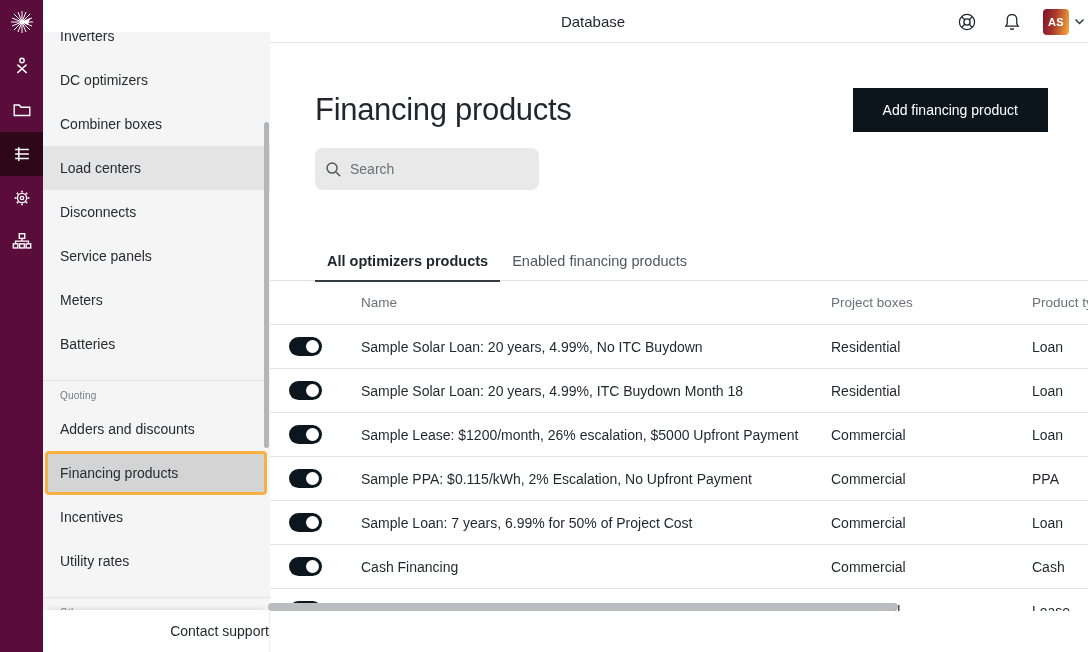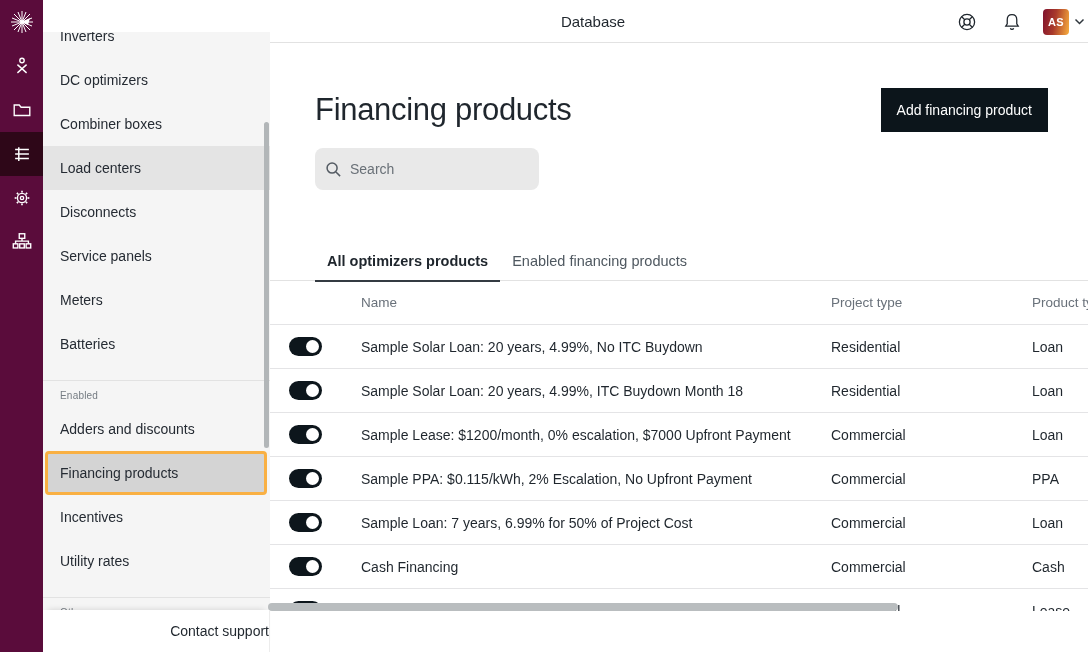--- a/index.html
+++ b/index.html
@@ -31,21 +31,21 @@
   .tb-icon { position:absolute; top:0; height:43px; display:flex; align-items:center; justify-content:center; z-index:8; cursor:pointer; }
   .tb-help { left:954px; width:26px; }
   .tb-bell { left:999px; width:26px; }
   .avatar { position:absolute; left:1043px; top:9px; width:26px; height:26px; border-radius:4px; z-index:8; cursor:pointer;
     background:linear-gradient(100deg,#7F112E 0%,#A93A2B 45%,#F2A43C 95%);
     display:flex; align-items:center; justify-content:center; color:#fff; font-size:11px; font-weight:700; letter-spacing:.3px; }
   .tb-caret { left:1071px; width:16px; }
   
   .main { position:absolute; left:270px; top:44px; width:818px; height:608px; background:#fff; overflow:hidden; z-index:4; }
   .page-title { position:absolute; left:45px; top:44px; height:44px; line-height:44px; font-size:31px; font-weight:400; letter-spacing:-.3px; color:#1F262D; white-space:nowrap; }
-  .add-btn { position:absolute; right:40px; top:44px; height:44px; background:#0C151B; color:#fff; border:none; font-family:inherit; font-size:14px; padding:0 16px; cursor:pointer; }
+  .add-btn { position:absolute; right:40px; top:44px; height:44px; background:#0C151B; color:#fff; border:none; font-family:inherit; font-size:14px; padding:0 30px; cursor:pointer; }
   .search-box { position:absolute; left:45px; top:104px; width:224px; height:42px; background:#E9E9E9; border-radius:8px; display:flex; align-items:center; padding:0 10px; }
   .search-box svg { flex:0 0 auto; margin-right:8px; }
   .search-box input { border:none; outline:none; background:transparent; font-family:inherit; font-size:14px; color:#1F262D; width:100%; }
   .search-box input::placeholder { color:#697077; }
   .tabs { position:absolute; left:0; top:196px; width:100%; height:41px; border-bottom:1px solid #E2E2E2; display:flex; padding-left:45px; }
   .tab { position:relative; height:41px; display:flex; align-items:center; padding:0 12px; font-size:14.5px; color:#4F5860; cursor:pointer; white-space:nowrap; }
   .tab.active { color:#1F262D; font-weight:700; }
   .tab.active::after { content:""; position:absolute; left:0; right:0; bottom:-1px; height:2px; background:#343B42; }
   
   .table-wrap { position:absolute; left:0; top:237px; width:100%; height:330px; overflow:hidden; }
@@ -132,21 +132,21 @@
   <div class="side-list">
       <div class="side-item">Inverters</div>
       <div class="side-item">DC optimizers</div>
       <div class="side-item">Combiner boxes</div>
       <div class="side-item hl">Load centers</div>
       <div class="side-item">Disconnects</div>
       <div class="side-item">Service panels</div>
       <div class="side-item">Meters</div>
       <div class="side-item">Batteries</div>
       <div class="side-divider"></div>
-      <div class="side-section-label">Enabled</div>
+      <div class="side-section-label">Quoting</div>
       <div class="side-item">Adders and discounts</div>
       <div class="side-item selected">Financing products</div>
       <div class="side-item">Incentives</div>
       <div class="side-item">Utility rates</div>
       <div class="side-divider"></div>
       <div class="side-section-label">Other</div>
     </div>
 </aside>
 <div class="v-scroll"></div>
 <div class="side-footer">
@@ -189,21 +189,21 @@
     <input type="text" placeholder="Search" style="">
   </div>
   <div class="tabs">
     <div class="tab active">All optimizers products</div>
     <div class="tab">Enabled financing products</div>
   </div>
   <div class="table-wrap">
     <div class="t-row head">
       <div class="t-cell"></div>
       <div class="t-cell">Name</div>
-      <div class="t-cell">Project type</div>
+      <div class="t-cell">Project boxes</div>
       <div class="t-cell">Product type</div>
     </div>
     <div class="t-body">
         <div class="t-row">
           <div class="t-cell">
             <div class="toggle">
               <div class="knob"></div>
             </div>
           </div>
           <div class="t-cell">Sample Solar Loan: 20 years, 4.99%, No ITC Buydown</div>
@@ -219,21 +219,21 @@
           <div class="t-cell">Sample Solar Loan: 20 years, 4.99%, ITC Buydown Month 18</div>
           <div class="t-cell">Residential</div>
           <div class="t-cell">Loan</div>
         </div>
         <div class="t-row">
           <div class="t-cell">
             <div class="toggle">
               <div class="knob"></div>
             </div>
           </div>
-          <div class="t-cell">Sample Lease: $1200/month, 0% escalation, $7000 Upfront Payment</div>
+          <div class="t-cell">Sample Lease: $1200/month, 26% escalation, $5000 Upfront Payment</div>
           <div class="t-cell">Commercial</div>
           <div class="t-cell">Loan</div>
         </div>
         <div class="t-row">
           <div class="t-cell">
             <div class="toggle">
               <div class="knob"></div>
             </div>
           </div>
           <div class="t-cell">Sample PPA: $0.115/kWh, 2% Escalation, No Upfront Payment</div>

